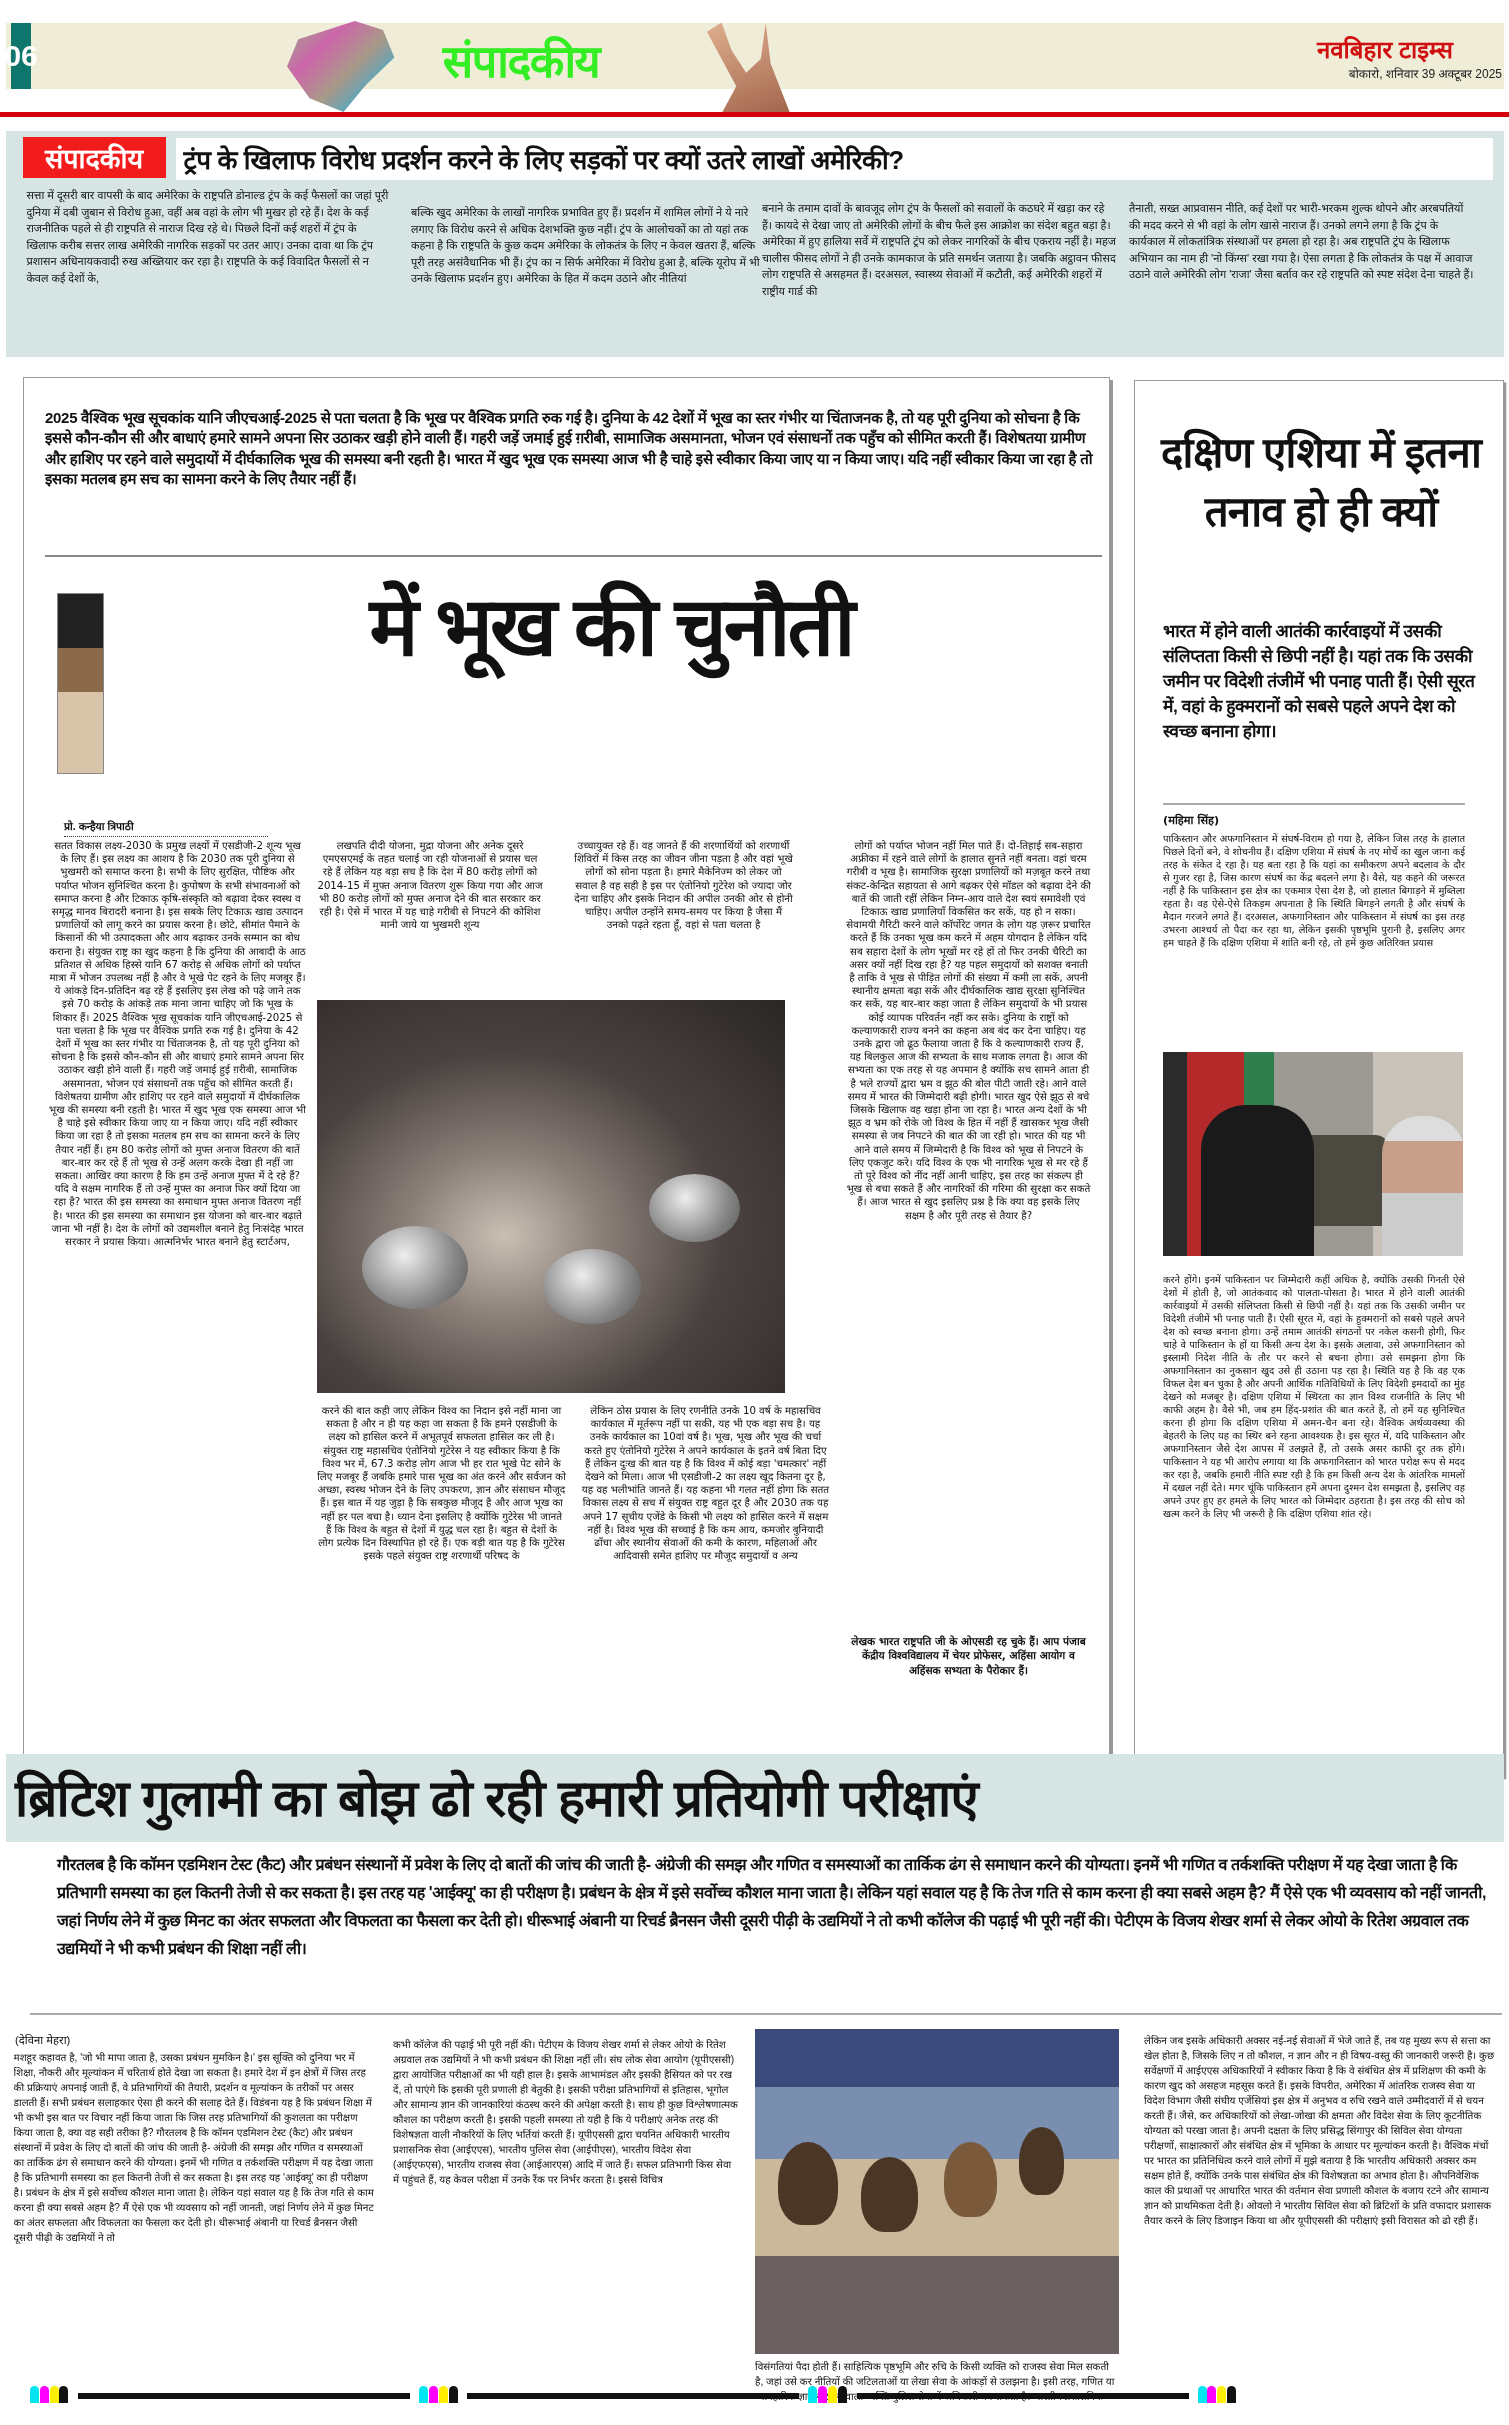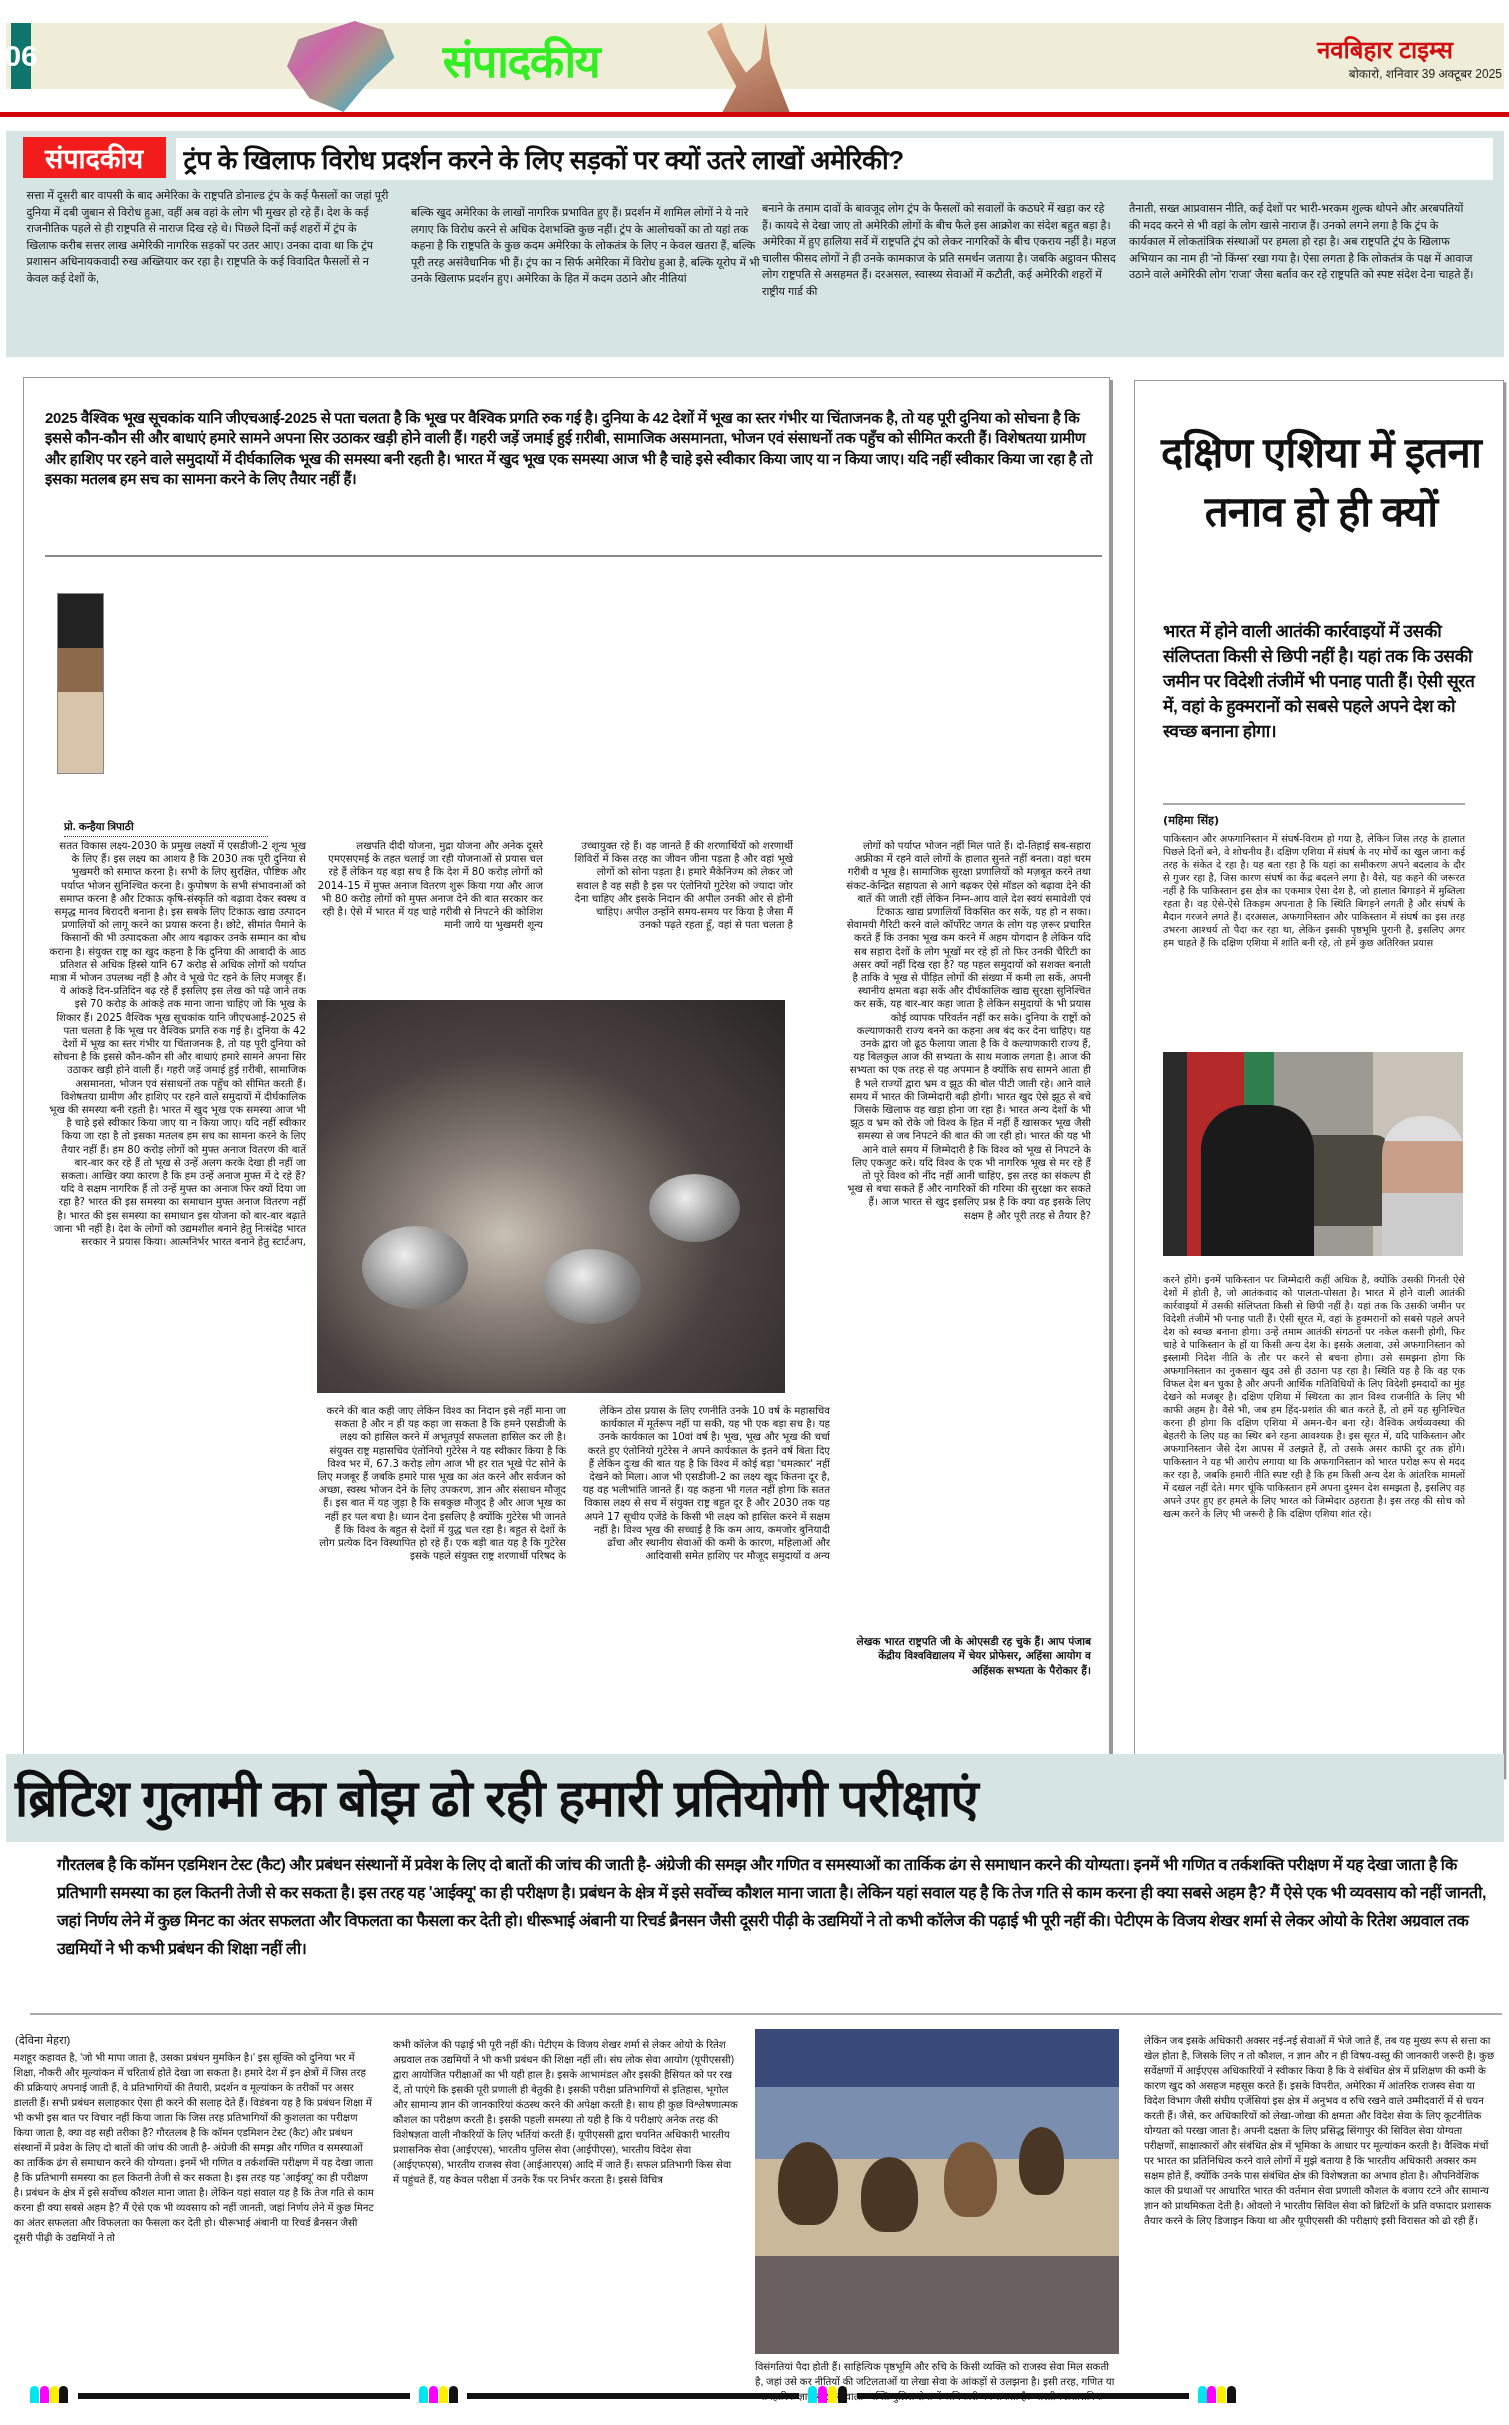--- a/index.html
+++ b/index.html
@@ -19,21 +19,21 @@
 .edlabel{left:22.6px;top:137px;width:143px;height:41px;background:#f21c1c;color:#fff;font:bold 27px "Liberation Sans",sans-serif;display:flex;align-items:center;justify-content:center}
 .edhead{left:176px;top:138px;width:1317px;height:42px;background:#fff;font:bold 26px "Liberation Sans",sans-serif;display:flex;align-items:center;padding-left:7.5px;letter-spacing:-0.4px}
 .edcol{font:11px "Liberation Sans",sans-serif;line-height:16.6px;color:#111}
 
 .mainbox{left:22.6px;top:377px;width:1087px;height:1404px;border:1.5px solid #999;box-shadow:3px 3px 0 #999;background:#fff}
 .deck{left:45px;top:408px;width:1057px;font:bold 15px "Liberation Sans",sans-serif;line-height:20.4px;letter-spacing:-0.3px}
 .deckrule{left:45px;top:555px;width:1057px;height:1.5px;background:#888}
 .photo-author{left:57px;top:593px;width:47px;height:181px;background:linear-gradient(180deg,#222 0 30%,#8a6a4a 30% 55%,#d8c4a8 55% 100%);border:0.8px solid #888}
 .headline-main{left:143px;top:581px;width:936px;text-align:center;font:bold 82px "Liberation Sans",sans-serif;line-height:91px;letter-spacing:-3px}
 .byline{left:64px;top:819px;width:204px;text-align:left;font:bold 10.6px "Liberation Sans",sans-serif;border-bottom:0.8px dotted #333;padding-bottom:3px}
-.col{font:10.2px "DejaVu Sans",sans-serif;line-height:13.2px;color:#111;text-align:right}
+.col{font:10.2px "DejaVu Sans",sans-serif;line-height:13.2px;color:#111;text-align:center}
 .hungerphoto{left:317px;top:1000px;width:468px;height:393px;background:radial-gradient(ellipse at 40% 60%,#c9c0b5 0,#8a7f78 25%,#4a4240 55%,#2a2626 100%)}
 .hungerphoto .pot{position:absolute;border-radius:50%;background:radial-gradient(circle at 40% 35%,#eee,#888 60%,#555)}
 
 .sidebox{left:1134px;top:380px;width:370px;height:1397px;border:1.5px solid #999;box-shadow:2.3px 2.3px 0 #999;background:#fff}
 .side-head{left:1155px;top:423px;width:332px;text-align:center;font:bold 42px "Liberation Sans",sans-serif;line-height:59px;letter-spacing:-0.8px}
 .side-deck{left:1163px;top:619px;width:317px;font:bold 17.4px "Liberation Sans",sans-serif;line-height:25px;letter-spacing:-0.4px}
 .side-rule{left:1163px;top:803px;width:302px;height:1.5px;background:#aaa}
 .side-author{left:1163px;top:812px;font:bold 11.3px "DejaVu Sans",sans-serif}
 .sidephoto{left:1163px;top:1052px;width:300px;height:204px;background:linear-gradient(90deg,#2b2b2b 0 8%,#b42a2a 8% 27%,#2e7e4e 27% 37%,#9c9a92 37% 70%,#c8c2b8 70% 100%);overflow:hidden}
 .sidephoto .fig1{position:absolute;left:38px;top:53px;width:113px;height:151px;background:#1a1a1a;border-radius:45px 45px 0 0}
@@ -70,20 +70,21 @@
 <div class="abs edcol" style="left:26.4px;top:187px;width:362px">सत्ता में दूसरी बार वापसी के बाद अमेरिका के राष्ट्रपति डोनाल्ड ट्रंप के कई फैसलों का जहां पूरी दुनिया में दबी जुबान से विरोध हुआ, वहीं अब वहां के लोग भी मुखर हो रहे हैं। देश के कई राजनीतिक पहले से ही राष्ट्रपति से नाराज दिख रहे थे। पिछले दिनों कई शहरों में ट्रंप के खिलाफ करीब सत्तर लाख अमेरिकी नागरिक सड़कों पर उतर आए। उनका दावा था कि ट्रंप प्रशासन अधिनायकवादी रुख अख्तियार कर रहा है। राष्ट्रपति के कई विवादित फैसलों से न केवल कई देशों के,</div>
 <div class="abs edcol" style="left:411px;top:204px;width:355px">बल्कि खुद अमेरिका के लाखों नागरिक प्रभावित हुए हैं। प्रदर्शन में शामिल लोगों ने ये नारे लगाए कि विरोध करने से अधिक देशभक्ति कुछ नहीं। ट्रंप के आलोचकों का तो यहां तक कहना है कि राष्ट्रपति के कुछ कदम अमेरिका के लोकतंत्र के लिए न केवल खतरा हैं, बल्कि पूरी तरह असंवैधानिक भी हैं। ट्रंप का न सिर्फ अमेरिका में विरोध हुआ है, बल्कि यूरोप में भी उनके खिलाफ प्रदर्शन हुए। अमेरिका के हित में कदम उठाने और नीतियां</div>
 <div class="abs edcol" style="left:762px;top:200px;width:355px">बनाने के तमाम दावों के बावजूद लोग ट्रंप के फैसलों को सवालों के कठघरे में खड़ा कर रहे हैं। कायदे से देखा जाए तो अमेरिकी लोगों के बीच फैले इस आक्रोश का संदेश बहुत बड़ा है। अमेरिका में हुए हालिया सर्वे में राष्ट्रपति ट्रंप को लेकर नागरिकों के बीच एकराय नहीं है। महज चालीस फीसद लोगों ने ही उनके कामकाज के प्रति समर्थन जताया है। जबकि अट्ठावन फीसद लोग राष्ट्रपति से असहमत हैं। दरअसल, स्वास्थ्य सेवाओं में कटौती, कई अमेरिकी शहरों में राष्ट्रीय गार्ड की</div>
 <div class="abs edcol" style="left:1129px;top:200px;width:347px">तैनाती, सख्त आप्रवासन नीति, कई देशों पर भारी-भरकम शुल्क थोपने और अरबपतियों की मदद करने से भी वहां के लोग खासे नाराज हैं। उनको लगने लगा है कि ट्रंप के कार्यकाल में लोकतांत्रिक संस्थाओं पर हमला हो रहा है। अब राष्ट्रपति ट्रंप के खिलाफ अभियान का नाम ही 'नो किंग्स' रखा गया है। ऐसा लगता है कि लोकतंत्र के पक्ष में आवाज उठाने वाले अमेरिकी लोग 'राजा' जैसा बर्ताव कर रहे राष्ट्रपति को स्पष्ट संदेश देना चाहते हैं।</div>
 
 <div class="abs mainbox"></div>
 <div class="abs deck">2025 वैश्विक भूख सूचकांक यानि जीएचआई-2025 से पता चलता है कि भूख पर वैश्विक प्रगति रुक गई है। दुनिया के 42 देशों में भूख का स्तर गंभीर या चिंताजनक है, तो यह पूरी दुनिया को सोचना है कि इससे कौन-कौन सी और बाधाएं हमारे सामने अपना सिर उठाकर खड़ी होने वाली हैं। गहरी जड़ें जमाई हुई ग़रीबी, सामाजिक असमानता, भोजन एवं संसाधनों तक पहुँच को सीमित करती हैं। विशेषतया ग्रामीण और हाशिए पर रहने वाले समुदायों में दीर्घकालिक भूख की समस्या बनी रहती है। भारत में खुद भूख एक समस्या आज भी है चाहे इसे स्वीकार किया जाए या न किया जाए। यदि नहीं स्वीकार किया जा रहा है तो इसका मतलब हम सच का सामना करने के लिए तैयार नहीं हैं।</div>
 <div class="abs deckrule"></div>
 <div class="abs photo-author"></div>
 <div class="abs headline-main">
+  <div>में भूख की चुनौती</div>
 </div>
 <div class="abs byline">प्रो. कन्हैया त्रिपाठी</div>
 <div class="abs col" style="left:49px;top:839px;width:257px;height:906px;overflow:hidden">सतत विकास लक्ष्य-2030 के प्रमुख लक्ष्यों में एसडीजी-2 शून्य भूख के लिए हैं। इस लक्ष्य का आशय है कि 2030 तक पूरी दुनिया से भुखमरी को समाप्त करना है। सभी के लिए सुरक्षित, पौष्टिक और पर्याप्त भोजन सुनिश्चित करना है। कुपोषण के सभी संभावनाओं को समाप्त करना है और टिकाऊ कृषि-संस्कृति को बढ़ावा देकर स्वस्थ व समृद्ध मानव बिरादरी बनाना है। इस सबके लिए टिकाऊ खाद्य उत्पादन प्रणालियों को लागू करने का प्रयास करना है। छोटे, सीमांत पैमाने के किसानों की भी उत्पादकता और आय बढ़ाकर उनके सम्मान का बोध कराना है। संयुक्त राष्ट्र का खुद कहना है कि दुनिया की आबादी के आठ प्रतिशत से अधिक हिस्से यानि 67 करोड़ से अधिक लोगों को पर्याप्त मात्रा में भोजन उपलब्ध नहीं है और वे भूखे पेट रहने के लिए मजबूर हैं। ये आंकड़े दिन-प्रतिदिन बढ़ रहे हैं इसलिए इस लेख को पढ़े जाने तक इसे 70 करोड़ के आंकड़े तक माना जाना चाहिए जो कि भूख के शिकार हैं। 2025 वैश्विक भूख सूचकांक यानि जीएचआई-2025 से पता चलता है कि भूख पर वैश्विक प्रगति रुक गई है। दुनिया के 42 देशों में भूख का स्तर गंभीर या चिंताजनक है, तो यह पूरी दुनिया को सोचना है कि इससे कौन-कौन सी और बाधाएं हमारे सामने अपना सिर उठाकर खड़ी होने वाली हैं। गहरी जड़ें जमाई हुई ग़रीबी, सामाजिक असमानता, भोजन एवं संसाधनों तक पहुँच को सीमित करती हैं। विशेषतया ग्रामीण और हाशिए पर रहने वाले समुदायों में दीर्घकालिक भूख की समस्या बनी रहती है। भारत में खुद भूख एक समस्या आज भी है चाहे इसे स्वीकार किया जाए या न किया जाए। यदि नहीं स्वीकार किया जा रहा है तो इसका मतलब हम सच का सामना करने के लिए तैयार नहीं हैं। हम 80 करोड़ लोगों को मुफ्त अनाज वितरण की बातें बार-बार कर रहे हैं तो भूख से उन्हें अलग करके देखा ही नहीं जा सकता। आखिर क्या कारण है कि हम उन्हें अनाज मुफ्त में दे रहे हैं? यदि वे सक्षम नागरिक हैं तो उन्हें मुफ्त का अनाज फिर क्यों दिया जा रहा है? भारत की इस समस्या का समाधान मुफ्त अनाज वितरण नहीं है। भारत की इस समस्या का समाधान इस योजना को बार-बार बढ़ाते जाना भी नहीं है। देश के लोगों को उद्यमशील बनाने हेतु निःसंदेह भारत सरकार ने प्रयास किया। आत्मनिर्भर भारत बनाने हेतु स्टार्टअप,</div>
 <div class="abs col" style="left:317px;top:839px;width:226px;height:151px;overflow:hidden">लखपति दीदी योजना, मुद्रा योजना और अनेक दूसरे एमएसएमई के तहत चलाई जा रही योजनाओं से प्रयास चल रहे हैं लेकिन यह बड़ा सच है कि देश में 80 करोड़ लोगों को 2014-15 में मुफ्त अनाज वितरण शुरू किया गया और आज भी 80 करोड़ लोगों को मुफ्त अनाज देने की बात सरकार कर रही है। ऐसे में भारत में यह चाहे गरीबी से निपटने की कोशिश मानी जाये या भुखमरी शून्य</div>
 <div class="abs col" style="left:574px;top:839px;width:219px;height:151px;overflow:hidden">उच्चायुक्त रहे हैं। वह जानते हैं की शरणार्थियों को शरणार्थी शिविरों में किस तरह का जीवन जीना पड़ता है और वहां भूखे लोगों को सोना पड़ता है। हमारे मैकेनिज्म को लेकर जो सवाल है वह सही है इस पर एंतोनियो गुटेरेश को ज्यादा जोर देना चाहिए और इसके निदान की अपील उनकी ओर से होनी चाहिए। अपील उन्होंने समय-समय पर किया है जैसा मैं उनको पढ़ते रहता हूँ, वहां से पता चलता है</div>
 <div class="abs col" style="left:846px;top:839px;width:245px;height:778px;overflow:hidden">लोगों को पर्याप्त भोजन नहीं मिल पाते हैं। दो-तिहाई सब-सहारा अफ्रीका में रहने वाले लोगों के हालात सुनते नहीं बनता। वहां चरम गरीबी व भूख है। सामाजिक सुरक्षा प्रणालियों को मज़बूत करने तथा संकट-केन्द्रित सहायता से आगे बढ़कर ऐसे मॉडल को बढ़ावा देने की बातें की जाती रहीं लेकिन निम्न-आय वाले देश स्वयं समावेशी एवं टिकाऊ खाद्य प्रणालियाँ विकसित कर सकें, यह हो न सका। सेवामयी गैरिटी करने वाले कॉर्पोरेट जगत के लोग यह ज़रूर प्रचारित करते हैं कि उनका भूख कम करने में अहम योगदान है लेकिन यदि सब सहारा देशों के लोग भूखों मर रहे हों तो फिर उनकी चैरिटी का असर क्यों नहीं दिख रहा है? यह पहल समुदायों को सशक्त बनाती है ताकि वे भूख से पीड़ित लोगों की संख्या में कमी ला सकें, अपनी स्थानीय क्षमता बढ़ा सकें और दीर्घकालिक खाद्य सुरक्षा सुनिश्चित कर सकें, यह बार-बार कहा जाता है लेकिन समुदायों के भी प्रयास कोई व्यापक परिवर्तन नहीं कर सके। दुनिया के राष्ट्रों को कल्याणकारी राज्य बनने का कहना अब बंद कर देना चाहिए। यह उनके द्वारा जो ढूठ फैलाया जाता है कि वे कल्याणकारी राज्य हैं, यह बिलकुल आज की सभ्यता के साथ मजाक लगता है। आज की सभ्यता का एक तरह से यह अपमान है क्योंकि सच सामने आता ही है भले राज्यों द्वारा भ्रम व झूठ की बोल पीटी जाती रहे। आने वाले समय में भारत की जिम्मेदारी बढ़ी होगी। भारत खुद ऐसे झूठ से बचे जिसके खिलाफ वह खड़ा होना जा रहा है। भारत अन्य देशों के भी झूठ व भ्रम को रोके जो विश्व के हित में नहीं हैं खासकर भूख जैसी समस्या से जब निपटने की बात की जा रही हो। भारत की यह भी आने वाले समय में जिम्मेदारी है कि विश्व को भूख से निपटने के लिए एकजुट करे। यदि विश्व के एक भी नागरिक भूख से मर रहे हैं तो पूरे विश्व को नींद नहीं आनी चाहिए, इस तरह का संकल्प ही भूख से बचा सकते हैं और नागरिकों की गरिमा की सुरक्षा कर सकते हैं। आज भारत से खुद इसलिए प्रश्न है कि क्या वह इसके लिए सक्षम है और पूरी तरह से तैयार है?</div>
 <div class="abs hungerphoto">
   <div class="pot" style="left:45px;top:226px;width:106px;height:83px"></div>
   <div class="pot" style="left:226px;top:249px;width:98px;height:75px"></div>
   <div class="pot" style="left:332px;top:174px;width:91px;height:68px"></div>

